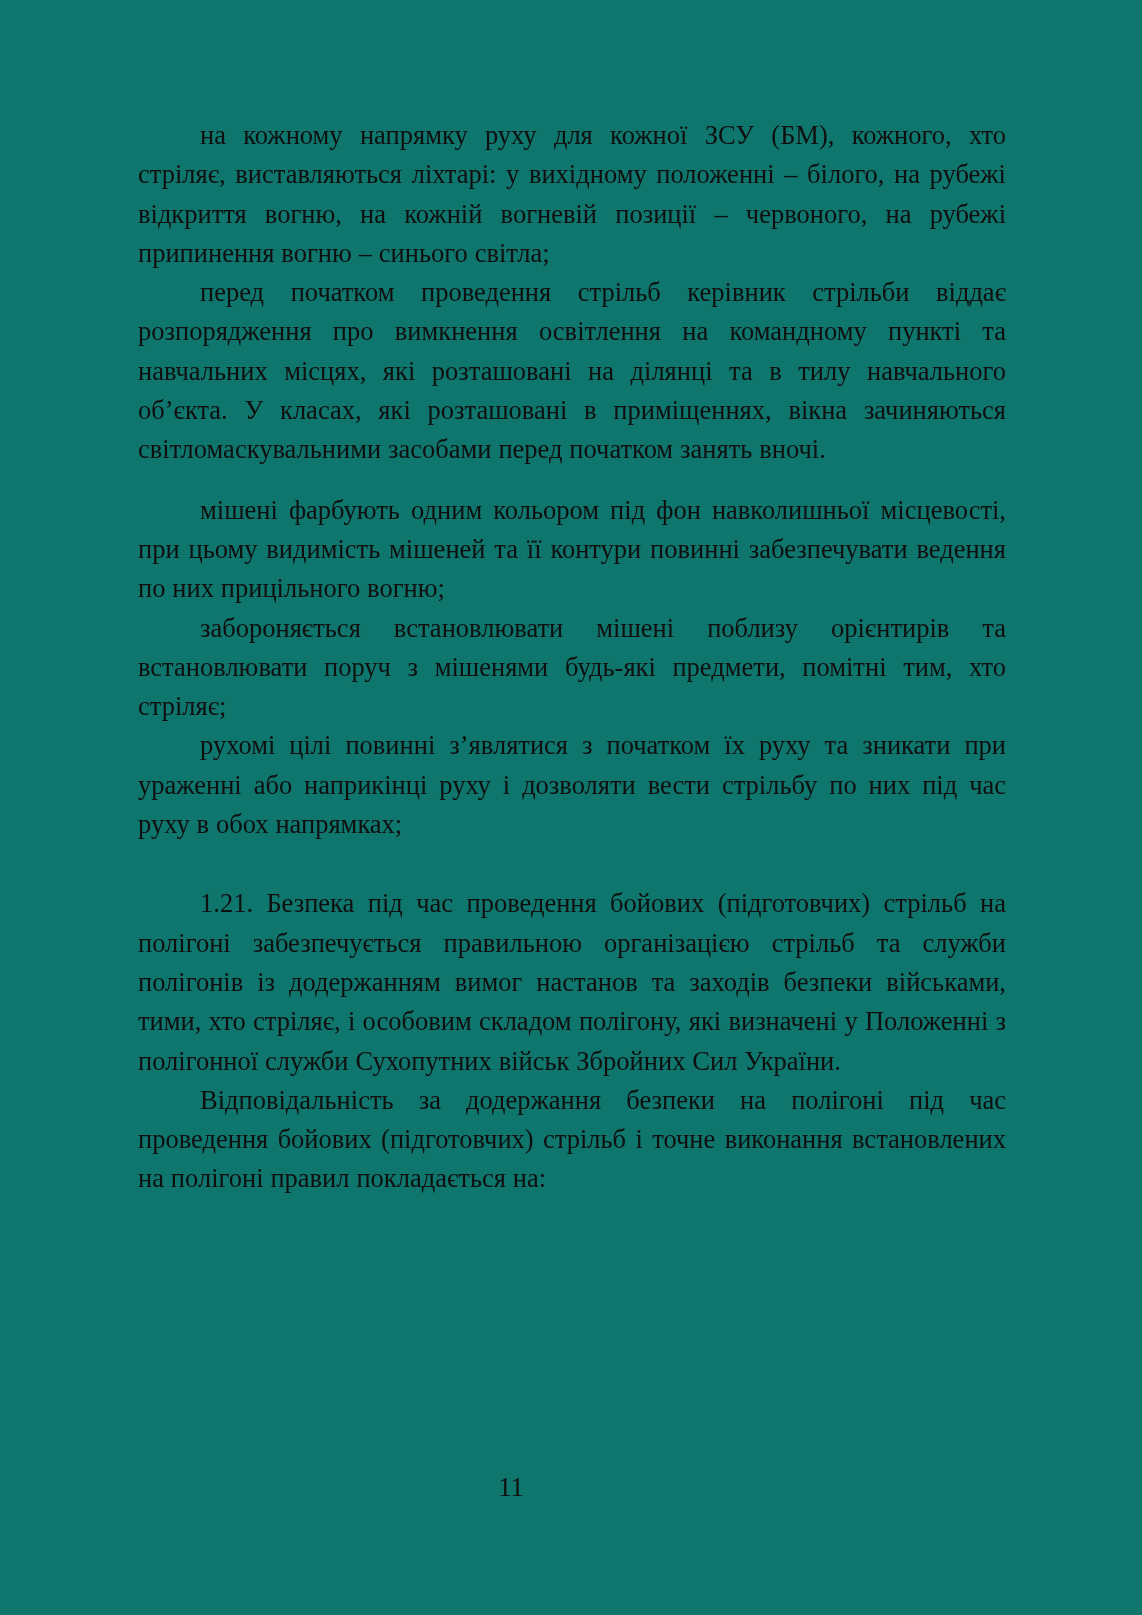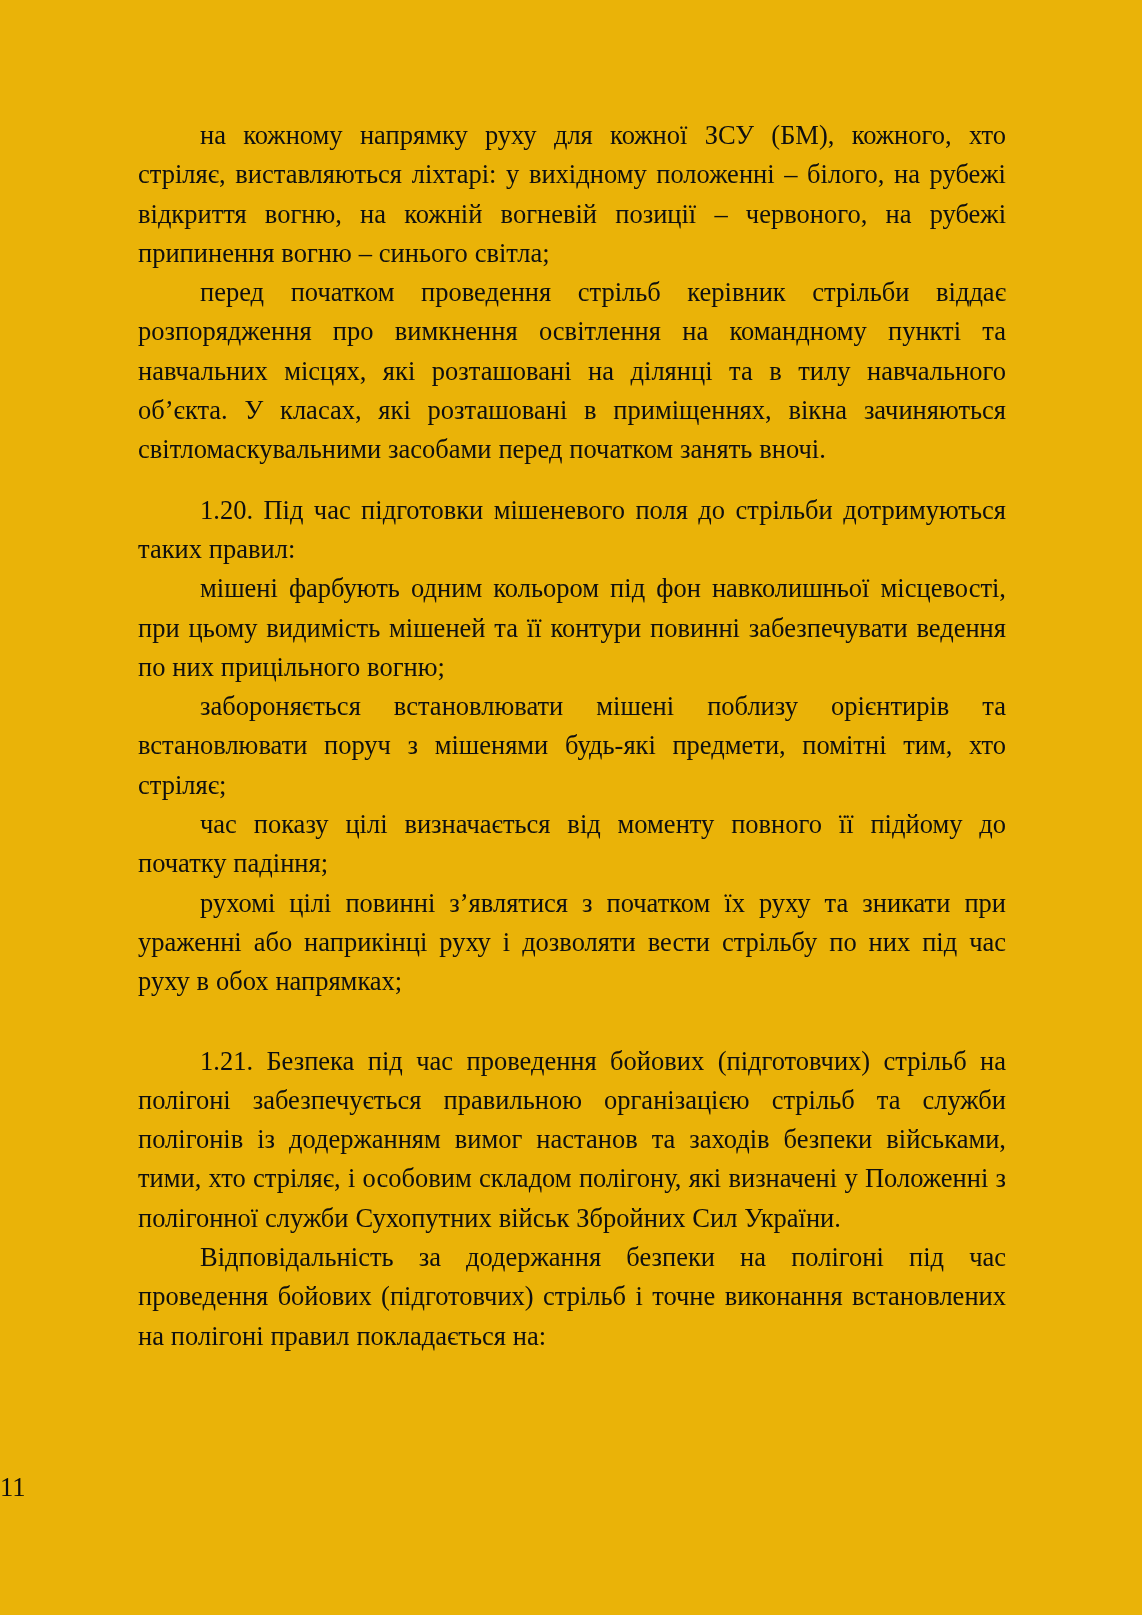--- a/index.html
+++ b/index.html
@@ -4,21 +4,21 @@
 <style>
   html, body {
     margin: 0;
     padding: 0;
     background: #ffffff;
   }
   .page {
     position: relative;
     width: 1142px;
     height: 1615px;
-    background: #eab308;
+    background: #0f766e;
     box-sizing: border-box;
     font-family: "Liberation Serif", "DejaVu Serif", serif;
     color: #0f0f0f;
     overflow: hidden;
   }
   .content {
     position: absolute;
     left: 138px;
     top: 116px;
     width: 868px;
@@ -34,49 +34,47 @@
     hyphens: none;
     word-spacing: 0.01em;
   }
   .gap-sm { height: 21px; }
   .gap-md { height: 40px; }
   .pagenum {
     position: absolute;
     left: 0;
     top: 1472px;
     width: 1022px;
-    text-align: left;
+    text-align: center;
     font-family: "Liberation Serif", "DejaVu Serif", serif;
     font-size: 26.5px;
     color: #0f0f0f;
   }
 </style>
 </head>
 <body>
 
 <div class="page">
 
   <div class="content">
 
     <p class="body">на кожному напрямку руху для кожної ЗСУ (БМ), кожного, хто стріляє, виставляються ліхтарі: у вихідному положенні – білого, на рубежі відкриття вогню, на кожній вогневій позиції – червоного, на рубежі припинення вогню – синього світла;</p>
 
     <p class="body">перед початком проведення стрільб керівник стрільби віддає розпорядження про вимкнення освітлення на командному пункті та навчальних місцях, які розташовані на ділянці та в тилу навчального об’єкта. У класах, які розташовані в приміщеннях, вікна зачиняються світломаскувальними засобами перед початком занять вночі.</p>
 
     <div class="gap-sm"></div>
 
-    <p class="body">1.20. Під час підготовки мішеневого поля до стрільби дотримуються таких правил:</p>
 
     <p class="body">мішені фарбують одним кольором під фон навколишньої місцевості, при цьому видимість мішеней та її контури повинні забезпечувати ведення по них прицільного вогню;</p>
 
 
 
     <p class="body">забороняється встановлювати мішені поблизу орієнтирів та встановлювати поруч з мішенями будь-які предмети, помітні тим, хто стріляє;</p>
 
 
-    <p class="body">час показу цілі визначається від моменту повного її підйому до початку падіння;</p>
 
     <p class="body">рухомі цілі повинні з’являтися з початком їх руху та зникати при ураженні або наприкінці руху і дозволяти вести стрільбу по них під час руху в обох напрямках;</p>
 
 
     <div class="gap-md"></div>
 
     <p class="body">1.21. Безпека під час проведення бойових (підготовчих) стрільб на полігоні забезпечується правильною організацією стрільб та служби полігонів із додержанням вимог настанов та заходів безпеки військами, тими, хто стріляє, і особовим складом полігону, які визначені у Положенні з полігонної служби Сухопутних військ Збройних Сил України.</p>
 
     <p class="body">Відповідальність за додержання безпеки на полігоні під час проведення бойових (підготовчих) стрільб і точне виконання встановлених на полігоні правил покладається на:</p>
 

